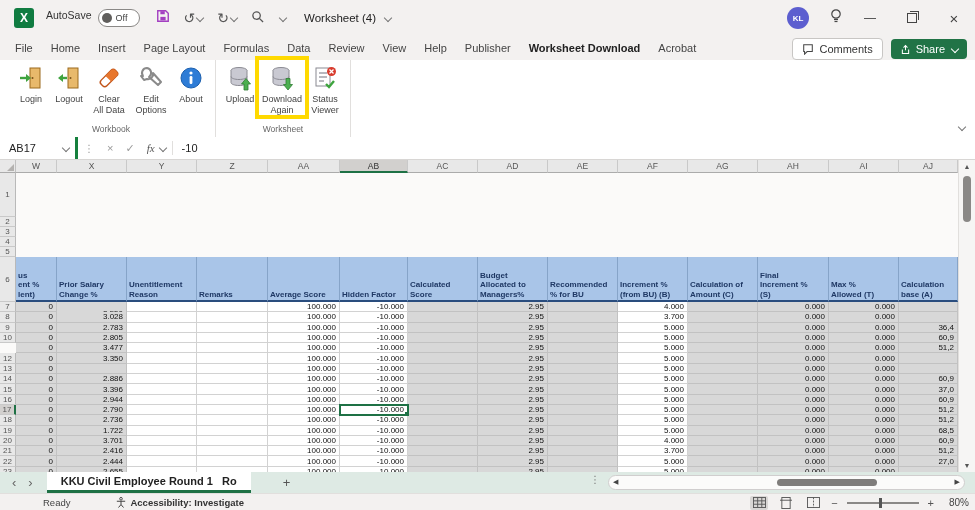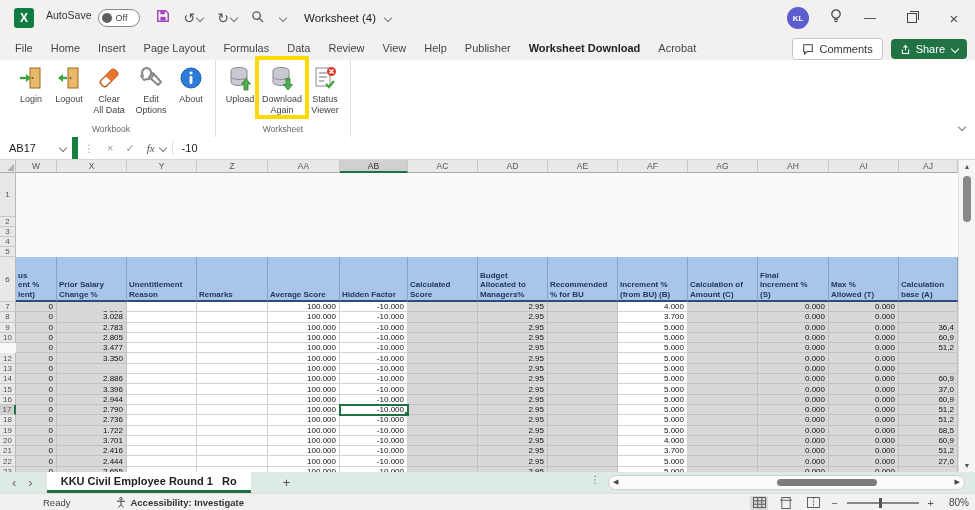--- a/index.html
+++ b/index.html
@@ -57,21 +57,21 @@
   .rbtn{display:flex;flex-direction:column;align-items:center;width:38px;padding-top:4px;cursor:pointer;}
   .rbtn .ric{height:28px;display:flex;align-items:center;justify-content:center;}
   .rbtn .rlabel{font-size:9px;line-height:10.5px;color:#444;text-align:center;white-space:pre-line;margin-top:2px;}
   .rbtn.highlighted{outline:4px solid #FFD900;outline-offset:0;}
   .ribbon-collapse{position:absolute;right:10px;top:118px;color:#555;}
 
   
   .formulabar{top:137px;height:22px;background:#fff;border-bottom:1px solid #D8D6D4;
     display:flex;align-items:center;font-size:11px;color:#222;}
   .name-box{width:78px;height:100%;display:flex;align-items:center;justify-content:space-between;
-    padding:0 6px 0 9px;border-right:6px solid #15803d;box-sizing:border-box;cursor:pointer;}
+    padding:0 6px 0 9px;border-right:3px solid #15803d;box-sizing:border-box;cursor:pointer;}
   .fb-dots{color:#999;margin:0 6px;font-size:10px;letter-spacing:1px;}
   .fb-ic{color:#999;margin:0 6px;font-size:11px;cursor:pointer;}
   .fb-fx{font-family:"Liberation Serif",serif;font-style:italic;color:#555;margin:0 3px 0 6px;cursor:pointer;}
   .fb-div{width:1px;height:14px;background:#E1DFDD;margin:0 6px;}
   .formula-value{padding-left:3px;}
 
   
   .grid-wrap{position:absolute;left:0;top:160px;width:958px;height:312px;overflow:hidden;background:#FBFAF9;}
   .col-hdr-row{display:flex;height:13px;}
   .corner{background:#E8E8E8;border-right:1px solid #C0C0C0;border-bottom:1px solid #ABABAB;

